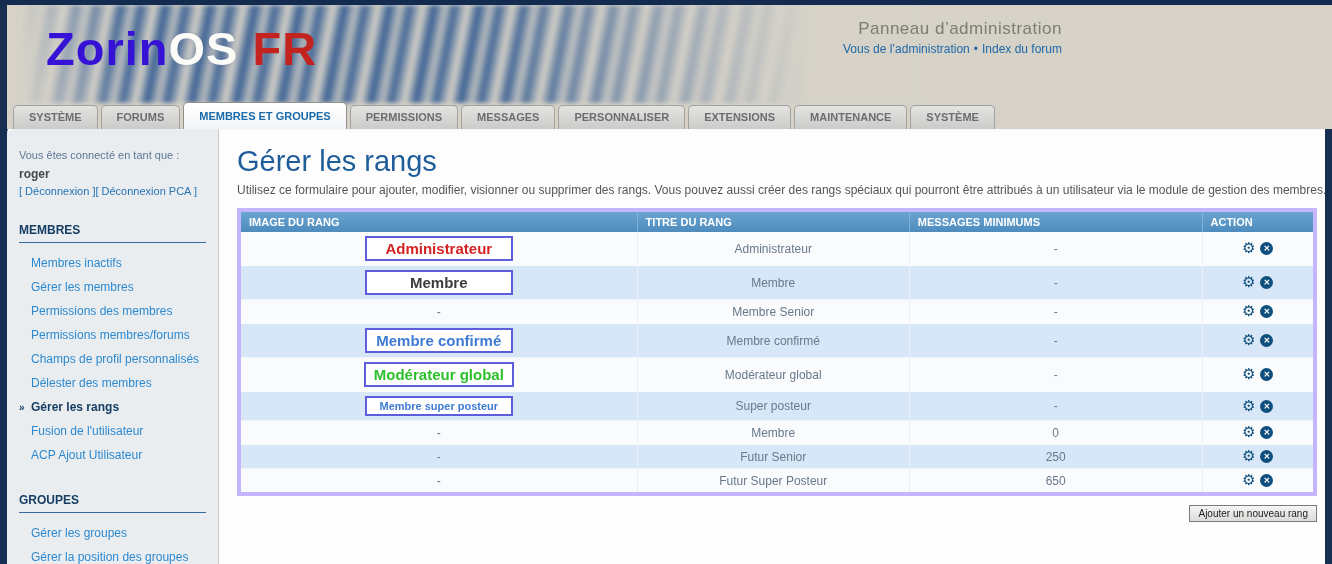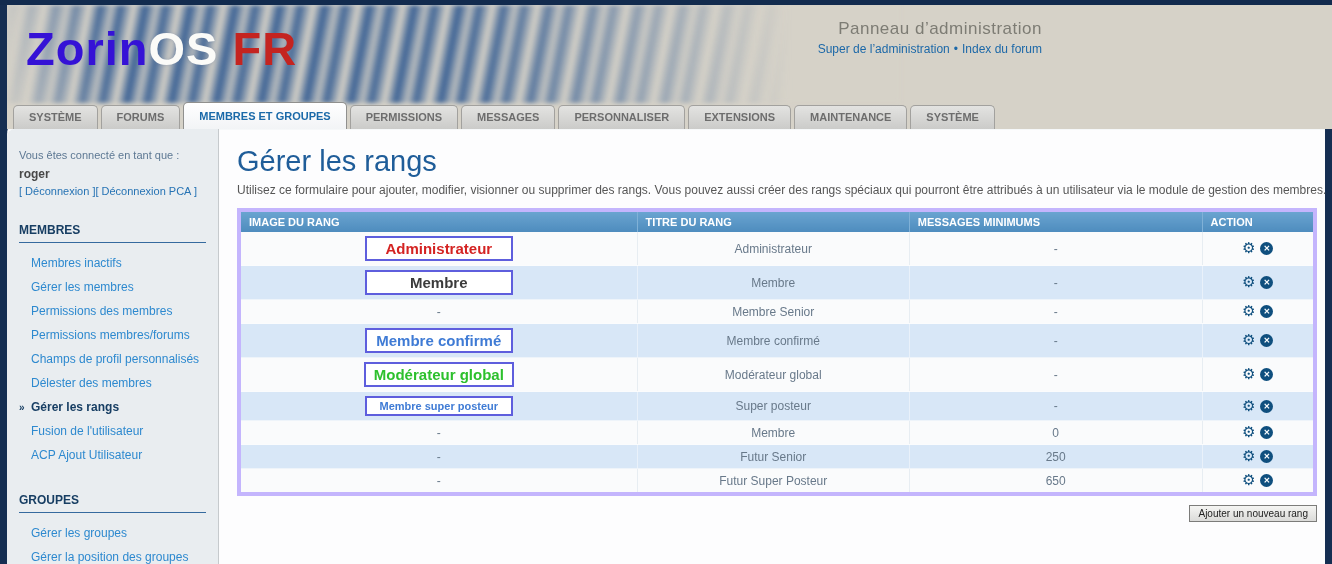--- a/index.html
+++ b/index.html
@@ -7,21 +7,21 @@
   body {
     width:1332px; height:564px; overflow:hidden; position:relative;
     background:#d6d2c8;
     font-family:"Liberation Sans", sans-serif;
   }
   
   .top-strip { position:absolute; top:0; left:0; width:1332px; height:5px; background:#122b4e; z-index:9; }
   .left-bar  { position:absolute; top:0; left:0; width:7px; height:564px; background:#152e52; z-index:8; }
 
   
-  .header { position:absolute; top:5px; left:0; width:1056px; height:98px; background:#d6d2c8; }
+  .header { position:absolute; top:5px; left:20px; width:1056px; height:98px; background:#d6d2c8; }
   .logo-streaks {
     position:absolute; left:0; top:0; width:900px; height:98px;
     background:
       linear-gradient(90deg, #d6d2c8 0%, rgba(214,210,200,0) 12%, rgba(214,210,200,0) 52%, #d6d2c8 88%),
       repeating-linear-gradient(101deg,
         rgba(30,76,138,0) 0px, rgba(30,76,138,0.85) 11px,
         rgba(30,76,138,0.15) 22px, rgba(30,76,138,0.8) 31px,
         rgba(30,76,138,0) 44px);
     filter: blur(2px);
   }
@@ -121,21 +121,21 @@
 
 <div class="top-strip"></div>
 <div class="left-bar"></div>
 
 <div class="header">
   <div class="logo-streaks"></div>
   <div class="logo-text"><span class="logo-z">Zorin</span><span class="logo-os">OS</span><span class="logo-fr"> FR</span></div>
   <div class="header-right">
     <div class="admin-title">Panneau d’administration</div>
     <div class="header-links">
-      <span class="hlink">Super de l’administration</span><span class="sep">•</span><span class="hlink">Index du forum</span>
+      <span class="hlink">Vous de l’administration</span><span class="sep">•</span><span class="hlink">Index du forum</span>
     </div>
   </div>
 </div>
 
 <div class="tabbar">
   <span class="tab">SYSTÈME</span><span class="tab">FORUMS</span><span class="tab active">MEMBRES ET GROUPES</span><span class="tab">PERMISSIONS</span><span class="tab">MESSAGES</span><span class="tab">PERSONNALISER</span><span class="tab">EXTENSIONS</span><span class="tab">MAINTENANCE</span><span class="tab">SYSTÈME</span>
 </div>
 
 <div class="panel">
 

